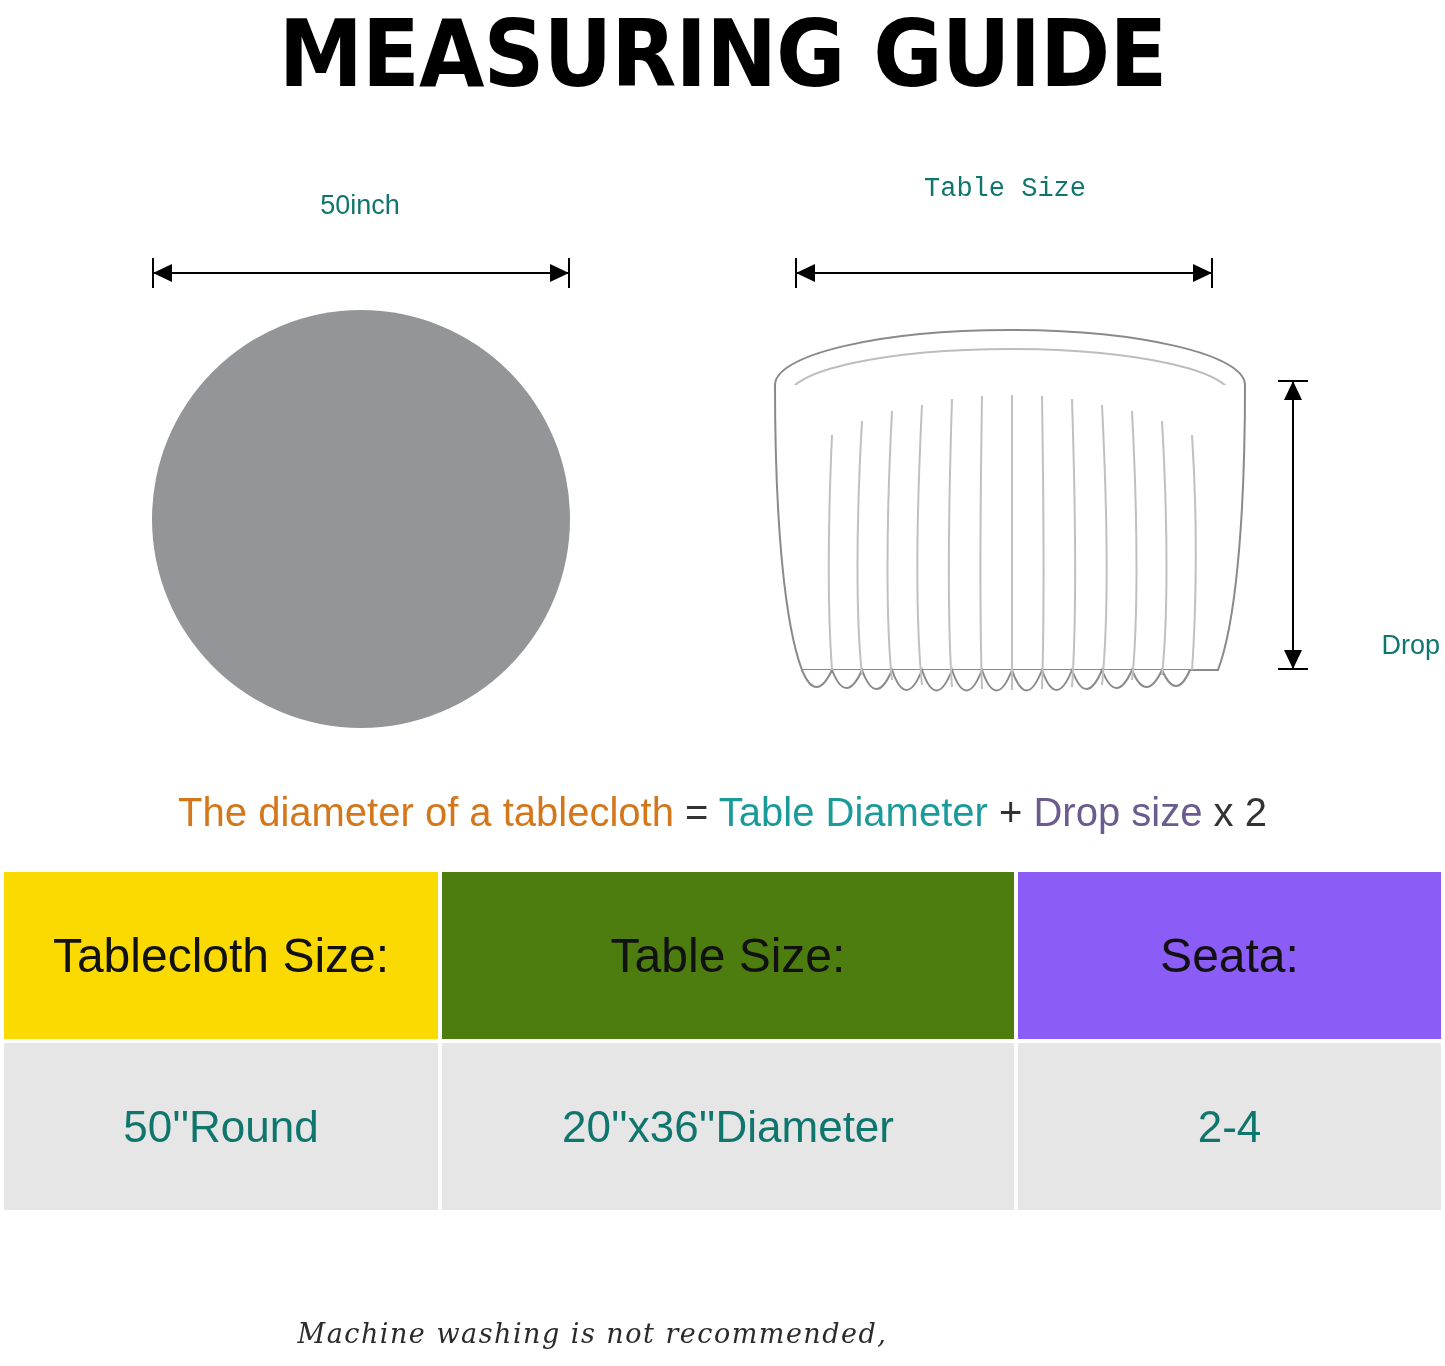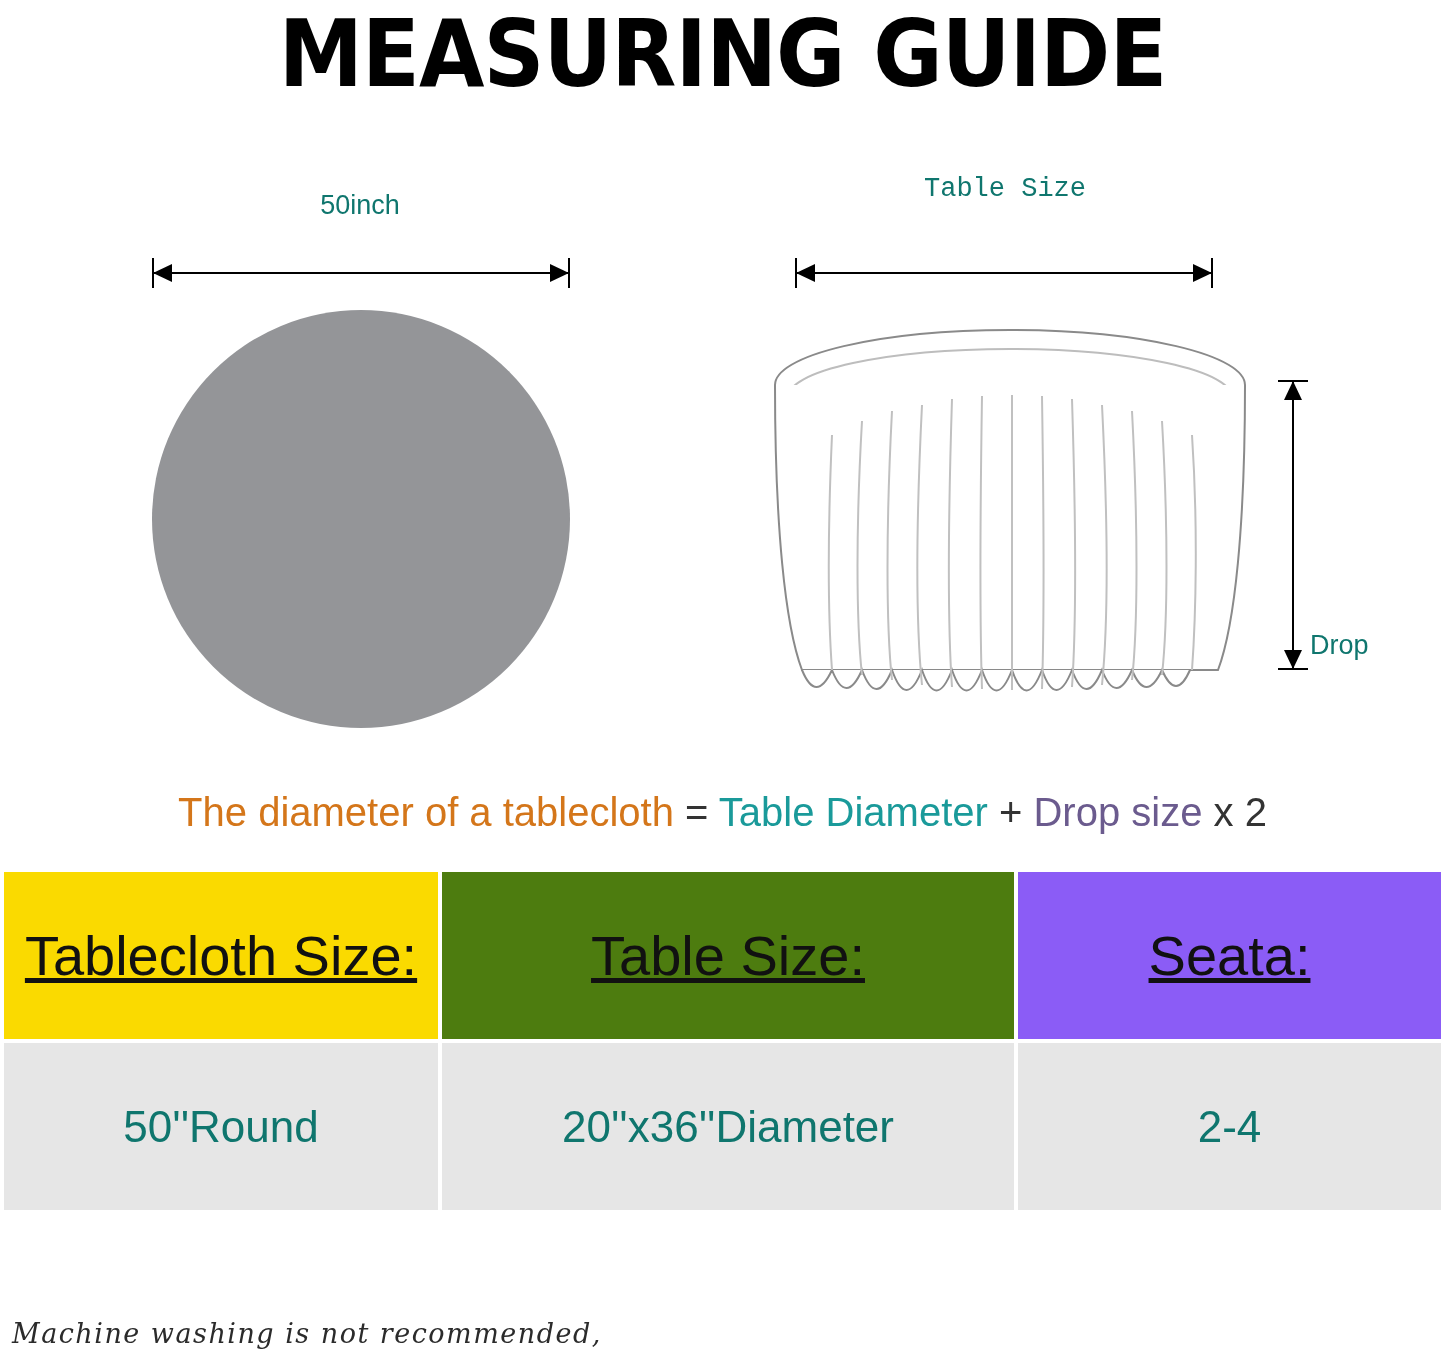--- a/index.html
+++ b/index.html
@@ -44,21 +44,21 @@
   .dim-label {
     position: absolute;
     font-size: 27px;
     color: #0f766e;
     text-align: center;
     font-family: "Liberation Sans", sans-serif;
   }
 
   .label-50inch { left: 150px; top: 40px; width: 420px; }
   .label-tablesize { left: 795px; top: 24px; width: 420px; font-family: Liberation Mono, monospace; }
-  .label-drop { left: 1310px; top: 480px; width: 130px; text-align: left; }
+  .label-drop { left: 1310px; top: 480px; width: 130px; text-align: right; }
 
   
   .harrow {
     position: absolute;
     height: 36px;
   }
   .harrow .line {
     position: absolute;
     top: 17px;
     left: 0;
@@ -166,40 +166,40 @@
     border-spacing: 4px;
     table-layout: fixed;
   }
   .size-table th, .size-table td {
     text-align: center;
     font-weight: normal;
     font-family: "Liberation Sans", sans-serif;
   }
   .size-table th {
     height: 165px;
-    font-size: 56px;
+    font-size: 48px;
     color: #111;
-    text-decoration: underline;
   }
   .size-table td {
     height: 165px;
     font-size: 44px;
     background: #e6e6e6;
     color: #0f766e;
   }
   th.col-a { background: #fada00; width: 432px; }
   th.col-b { background: #4d7c0f; width: 570px; }
   th.col-c { background: #8b5cf6; }
 
   
   .footer {
     position: absolute;
     bottom: 8px;
-    left: 12px;
+    left: 0;
     width: 1185px;
+    text-align: center;
     font-family: "DejaVu Serif", serif;
     font-style: italic;
     font-size: 27px;
     color: #2b2b2b;
     line-height: 48px;
     letter-spacing: 1.5px;
   }
 </style>
 </head>
 <body>

